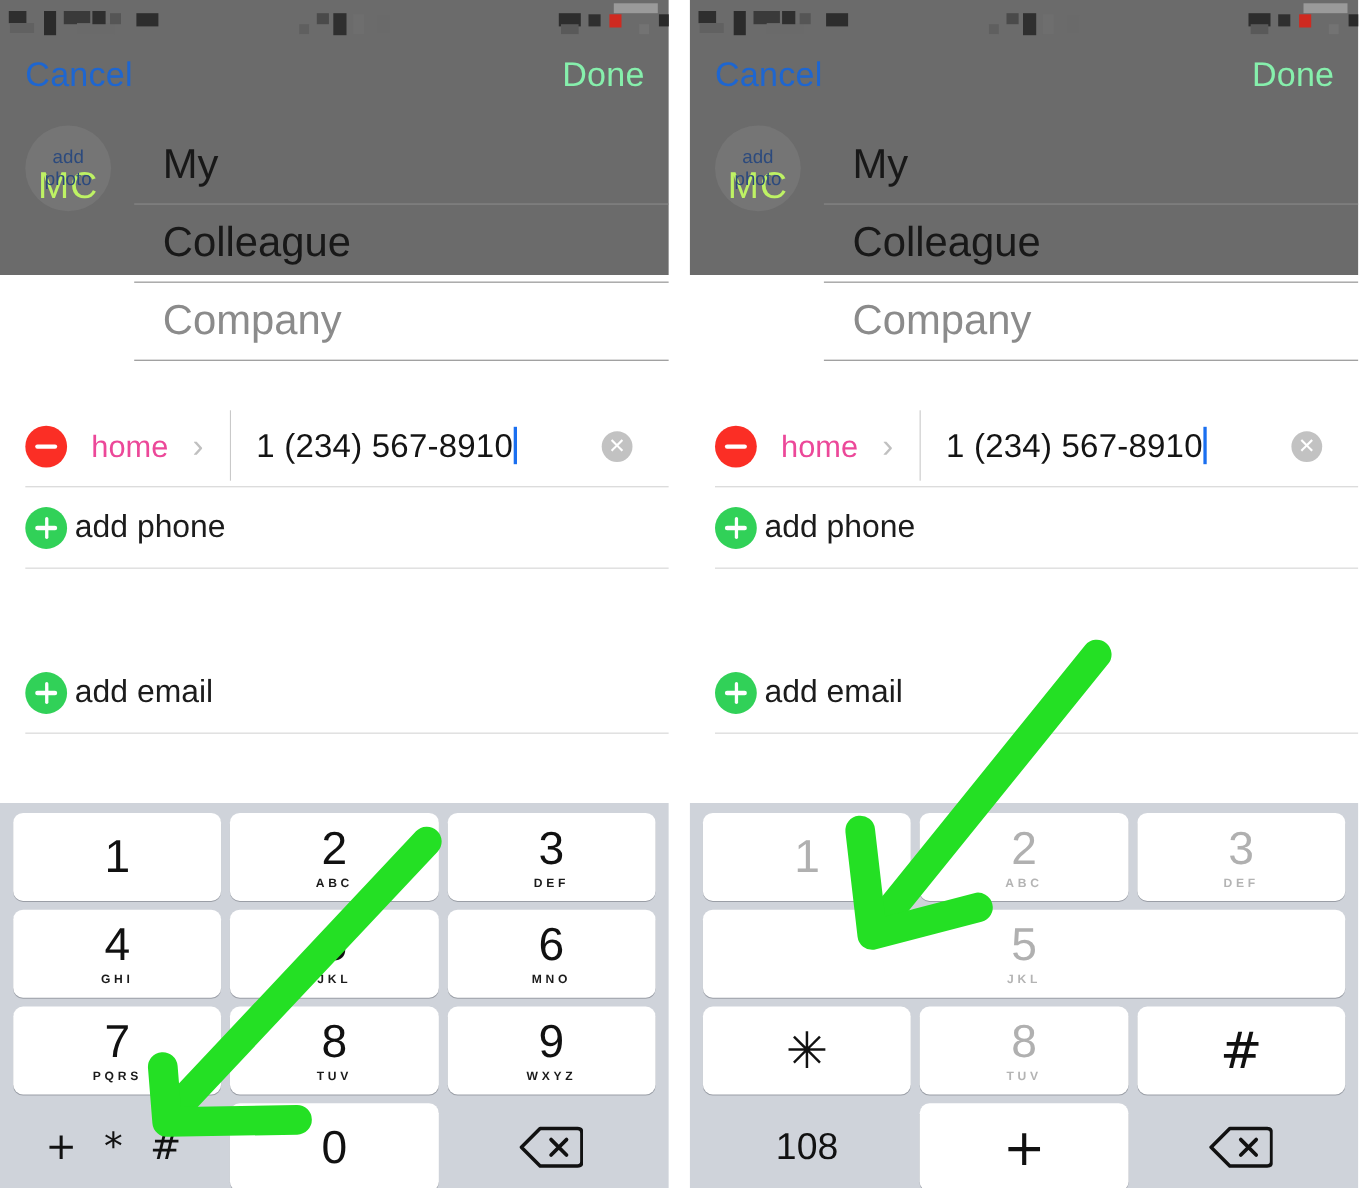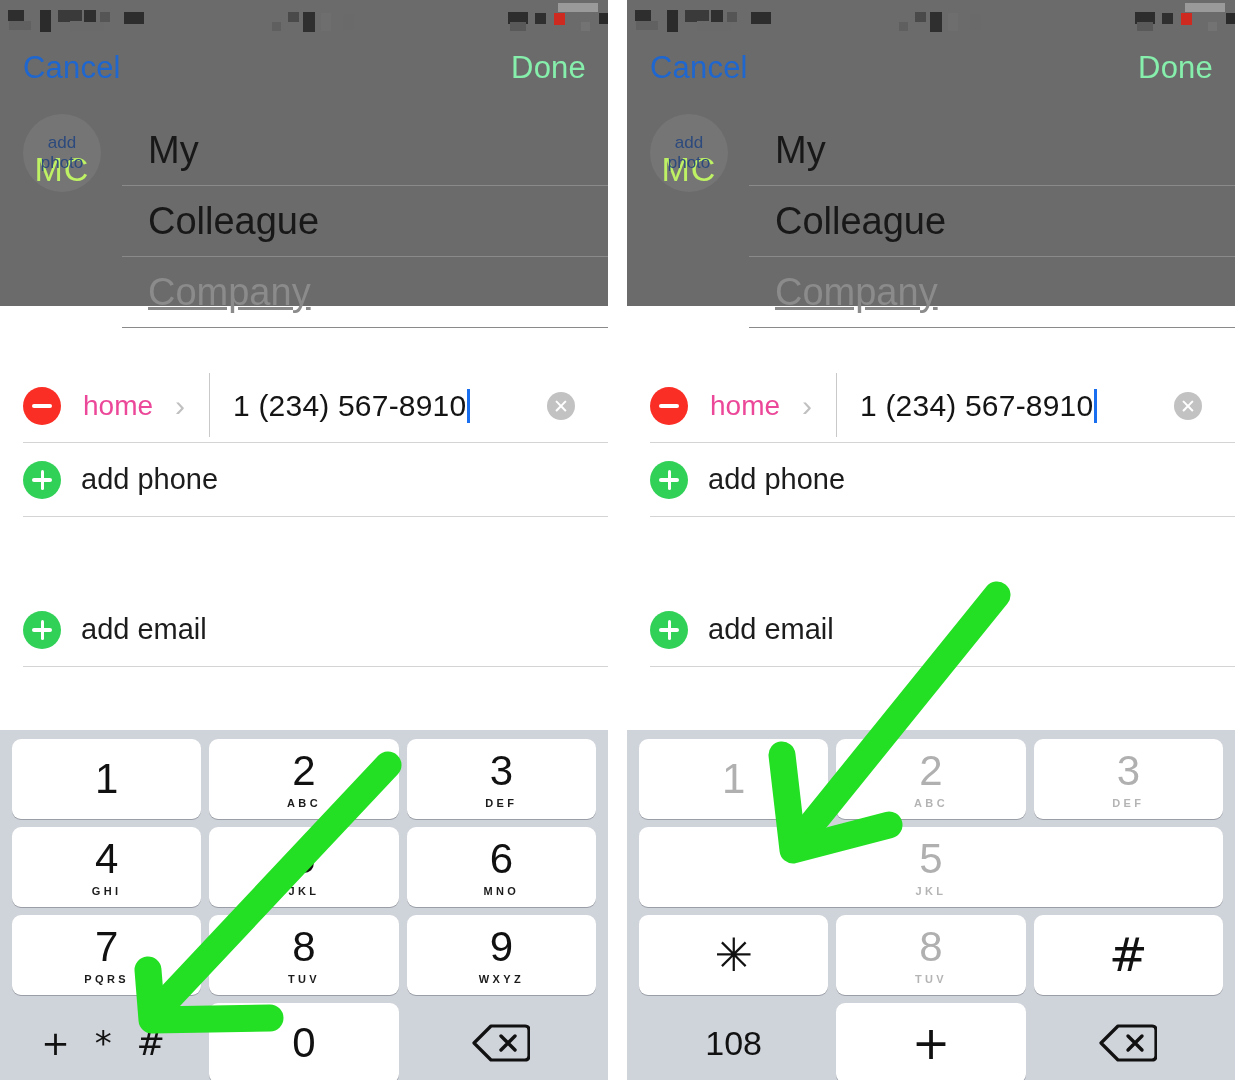--- a/index.html
+++ b/index.html
@@ -25,21 +25,21 @@
     overflow: hidden;
   }
   .panel.left  { left: 0; }
   .panel.right { left: 627px; width: 608px; }
 
   
   .dim-region {
     position: absolute;
     left: 0; top: 0;
     width: 100%;
-    height: 306px;
+    height: 250px;
     background: #6b6b6b;
   }
 
   
   .statusbar {
     position: absolute;
     left: 0; top: 0;
     width: 100%;
     height: 32px;
   }
@@ -108,21 +108,21 @@
   }
   .cfield {
     position: relative;
     height: 71px;
     border-bottom: 1px solid #8a8a8a;
     display: flex;
     align-items: center;
     padding-left: 26px;
   }
   .cfield span { font-size: 38px; color: #181818; }
-  .cfield span.ph { color: #8b8b8b; text-decoration: underline; }
+  .cfield span.ph { color: #8b8b8b; }
 
   
   .phone-area {
     position: absolute;
     left: 0; top: 355px;
     width: 100%;
     height: 375px;
     background: #ffffff;
   }
   .row {
@@ -203,21 +203,21 @@
     width: 28px; height: 28px;
     border-radius: 50%;
     background: #c2c2c2;
     color: #ffffff;
     font-size: 19px;
     line-height: 28px;
     text-align: center;
     font-family: "DejaVu Sans", sans-serif;
   }
   .addlbl {
-    margin-left: 20px;
+    margin-left: 7px;
     font-size: 29px;
     color: #1c1c1c;
   }
 
   
   .keypad {
     position: absolute;
     left: 0; top: 730px;
     width: 100%;
     height: 350px;

